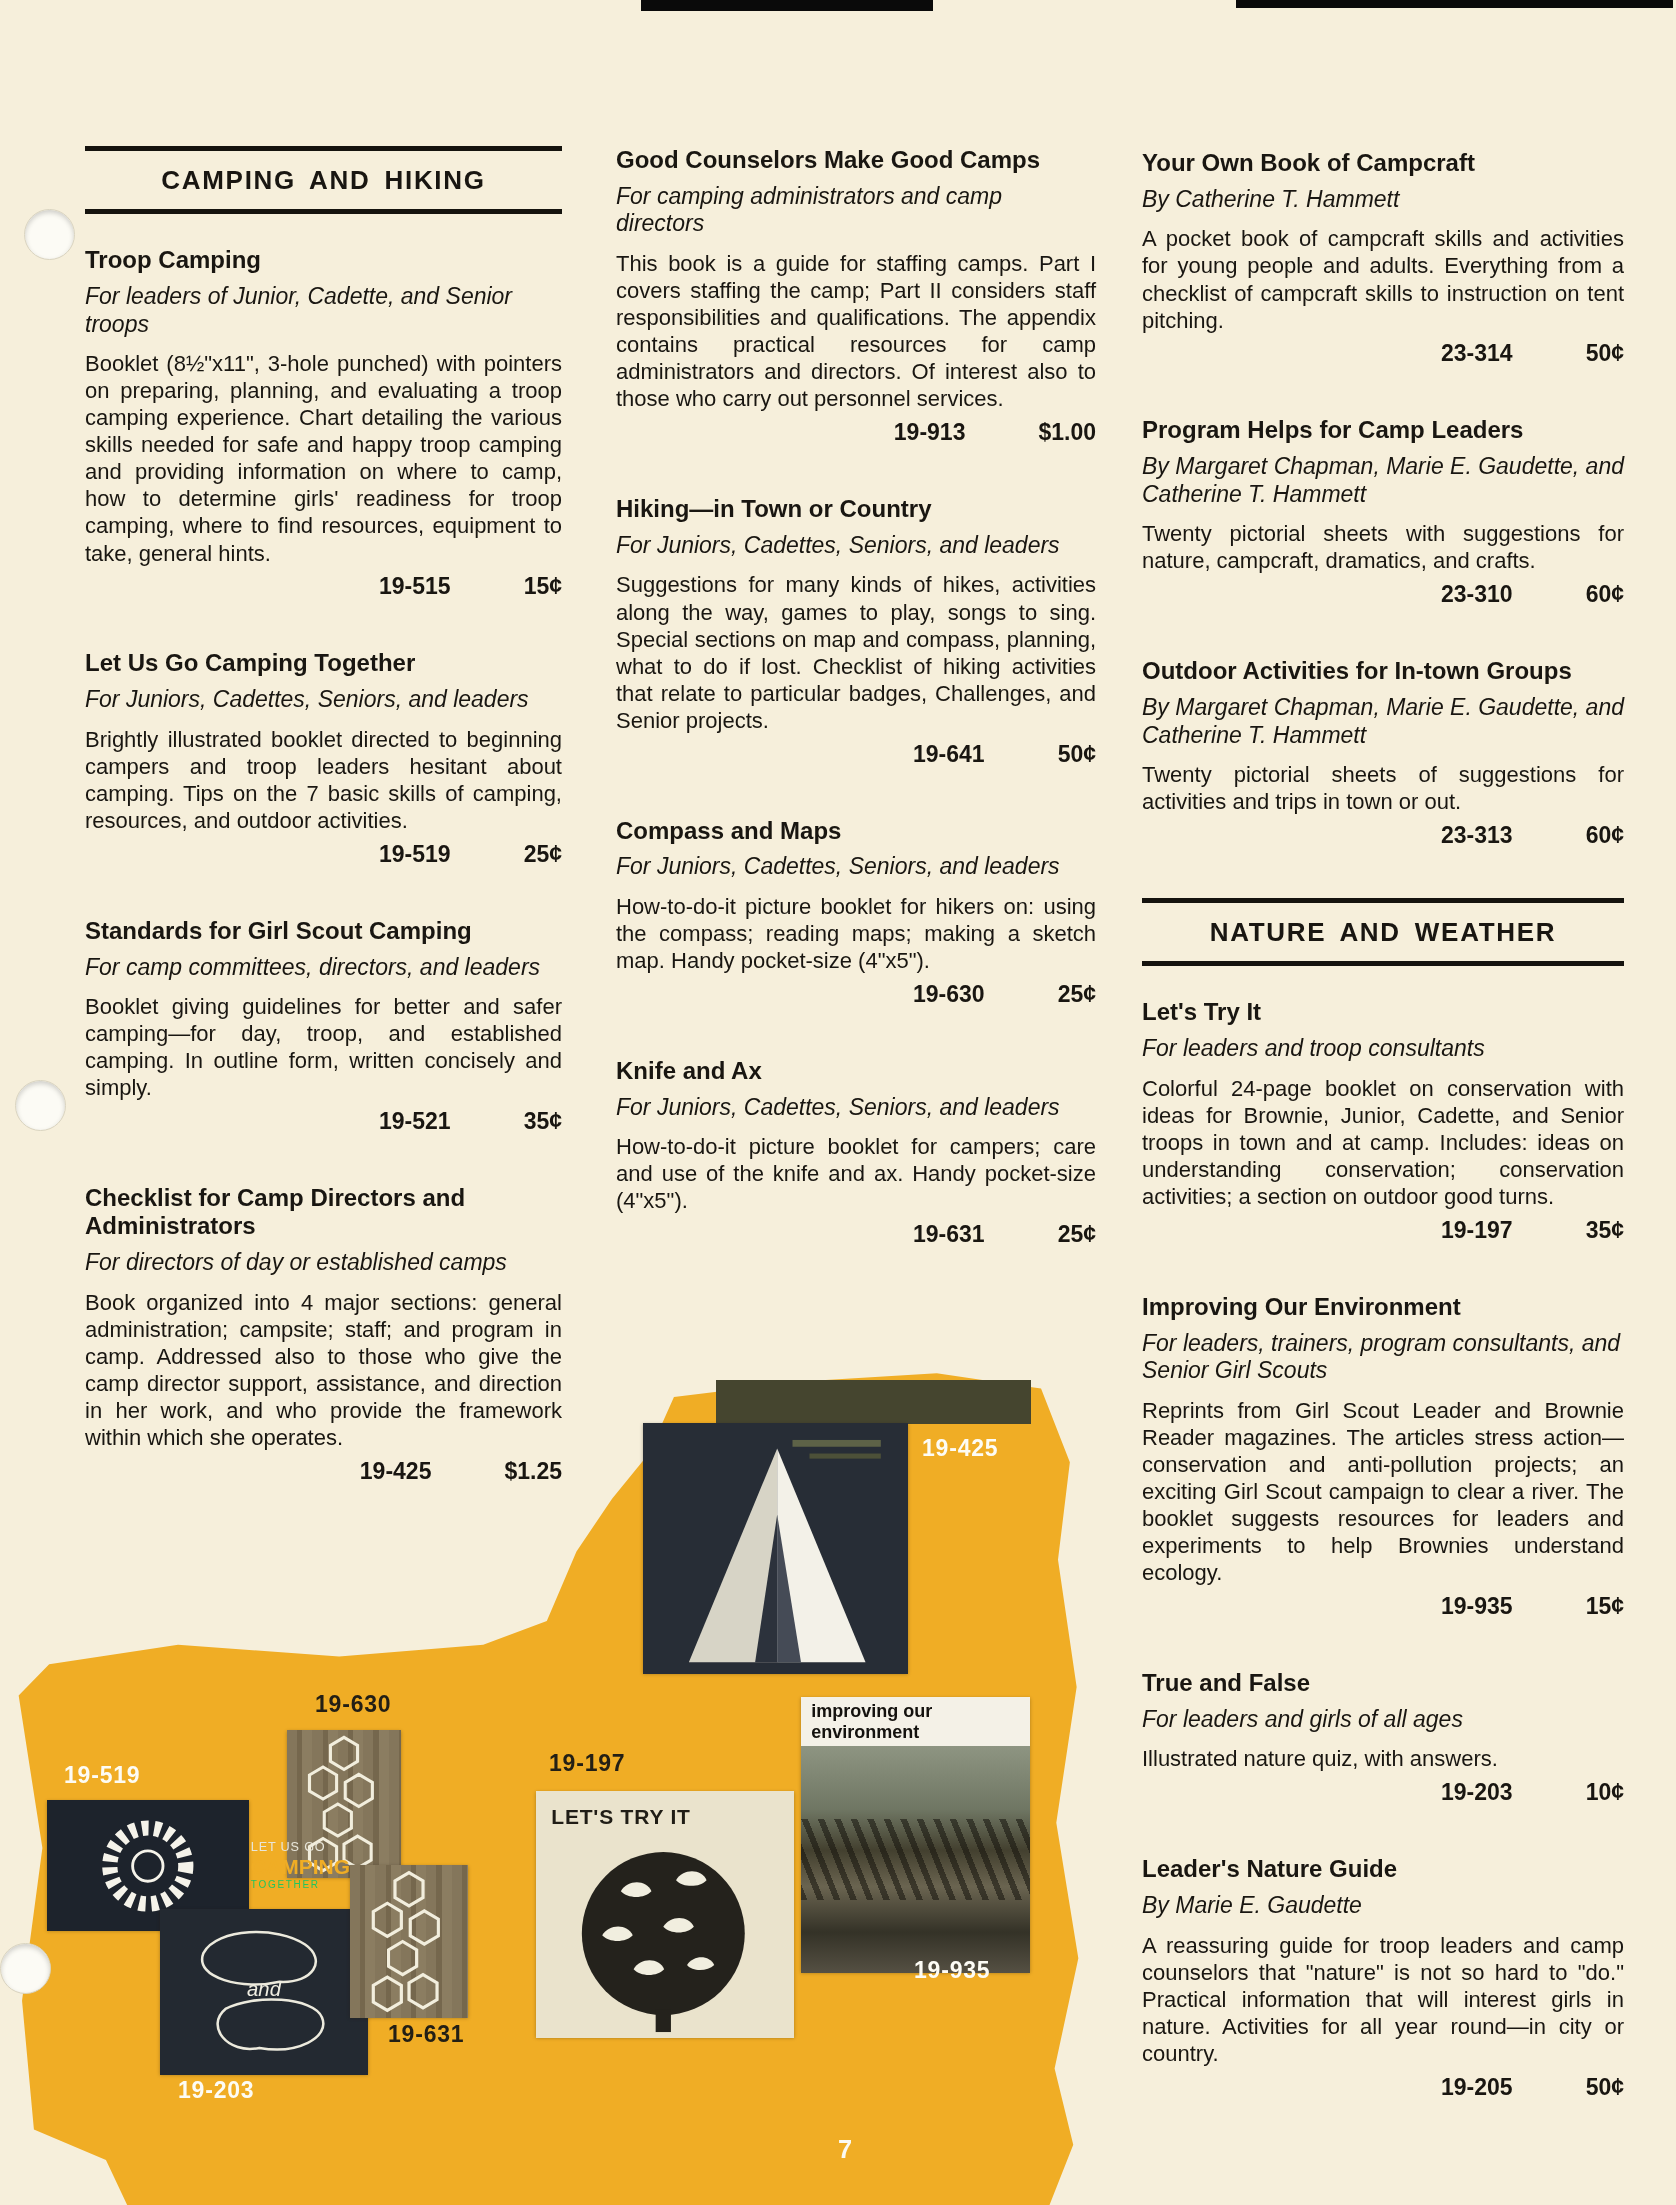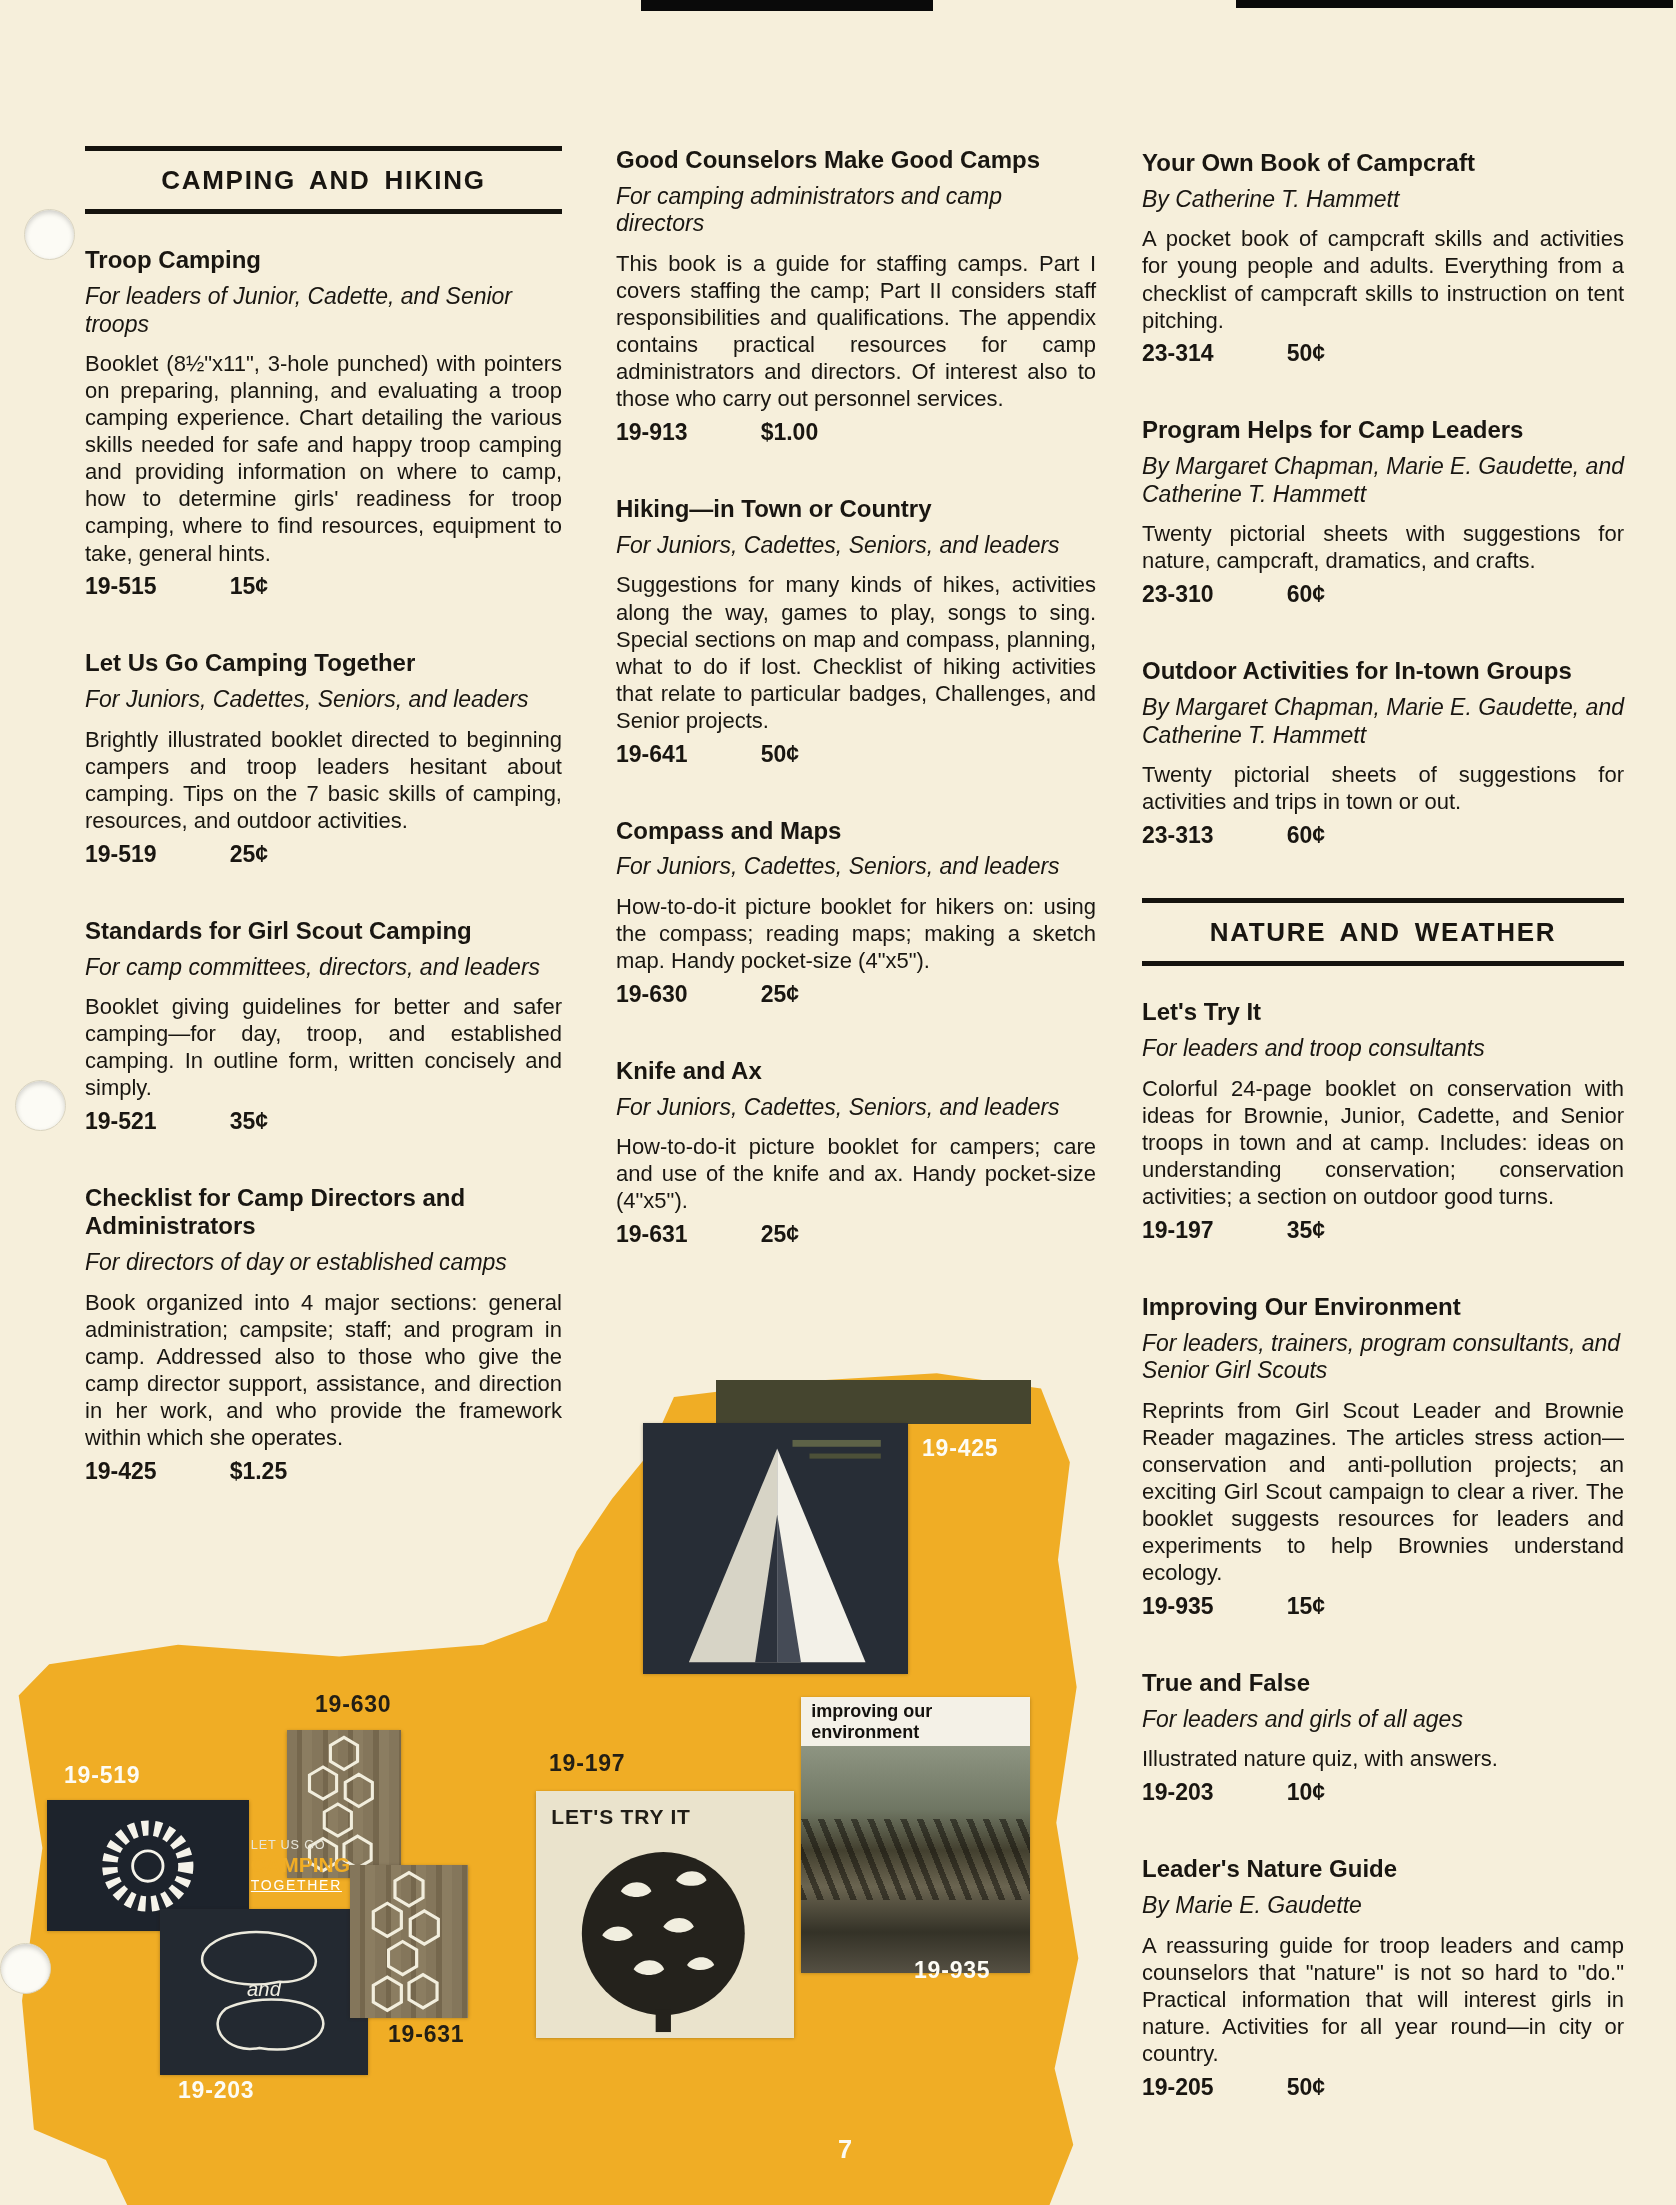--- a/index.html
+++ b/index.html
@@ -14,42 +14,42 @@
 
   .section-header{border-top:5.1px solid #15130e;border-bottom:5.1px solid #15130e;
     text-align:center;font-weight:bold;font-size:26px;letter-spacing:1.7px;word-spacing:5.1px;
     padding:13.6px 0;margin:0 0 32px;}
   .section-header.nature{margin-top:3.4px;}
 
   .entry{margin-bottom:49px;}
   .entry-title{font-size:24px;font-weight:bold;margin:0 0 8.5px;line-height:1.18;}
   .entry-subtitle{font-style:italic;font-size:23px;margin:0 0 12px;line-height:1.2;}
   .entry-body{font-size:22px;line-height:1.23;text-align:justify;margin:0;}
-  .entry-pricing{display:flex;font-weight:bold;font-size:23px;margin-top:6.8px;}
+  .entry-pricing{display:flex;justify-content:flex-end;font-weight:bold;font-size:23px;margin-top:6.8px;}
   .entry-code{margin-right:73px;}
 
   
   .blob-svg{position:absolute;left:0;top:0;width:1676px;height:2205px;z-index:1;}
 
   .strip-olive{position:absolute;left:716px;top:1380px;width:315px;height:44px;background:#45452f;z-index:2;}
 
   
   .cover{position:absolute;z-index:3;box-shadow:0 0.8px 3.4px rgba(40,30,10,.35);}
   .cover svg{display:block;width:100%;height:100%;}
   .cover-tent{left:643px;top:1423px;width:265px;height:251px;background:#272d36;}
   .cover-campcraft{background:repeating-linear-gradient(90deg,#84765b 0 10.2px,#75674d 10.2px 15.3px,#8b7d61 15.3px 25.4px);}
   .cover-campcraft-a{left:287px;top:1730px;width:114px;height:148px;}
   .cover-campcraft-b{left:350px;top:1865px;width:118px;height:153px;z-index:4;}
   .cover-camping-together{left:47px;top:1800px;width:202px;height:131px;background:#1d232c;
     display:flex;align-items:center;padding:8.5px 10.2px;box-sizing:border-box;}
   .ct-ring{width:93px;height:93px;flex:0 0 auto;}
   .ct-text{margin-left:12px;line-height:1.15;}
   .ct-l1{font-size:12.7px;letter-spacing:0.8px;color:#e8e6da;}
   .ct-l2{font-size:21px;font-weight:bold;color:#f0ad25;}
-  .ct-l3{font-size:14px;letter-spacing:1.7px;color:#ffffff;text-decoration:underline;}
+  .ct-l3{font-size:10px;letter-spacing:1.7px;color:#22c55e;}
   .cover-lets-try{left:536px;top:1791px;width:258px;height:247px;background:#eae3cc;}
   .lt-title{position:absolute;top:13.6px;left:15.3px;font-weight:bold;font-size:21px;color:#201d16;letter-spacing:0.8px;}
   .cover-true-false{left:160px;top:1909px;width:208px;height:166px;background:#232931;}
   .tf-word{position:absolute;left:50%;top:48%;transform:translate(-50%,-50%);
     color:#f0eee2;font-size:20.3px;font-style:italic;}
   .cover-improving{left:801px;top:1697px;width:229px;height:276px;background:#f4f1e7;}
   .imp-band{height:49px;display:flex;align-items:center;padding:0 10.2px;
     font-weight:bold;font-size:18px;color:#14120e;}
   .imp-photo{position:absolute;top:49px;left:0;right:0;bottom:0;
     background:linear-gradient(180deg,#8e9582 0%,#6f7663 28%,#43402f 46%,#6a6450 62%,#343227 82%,#555043 100%);}

